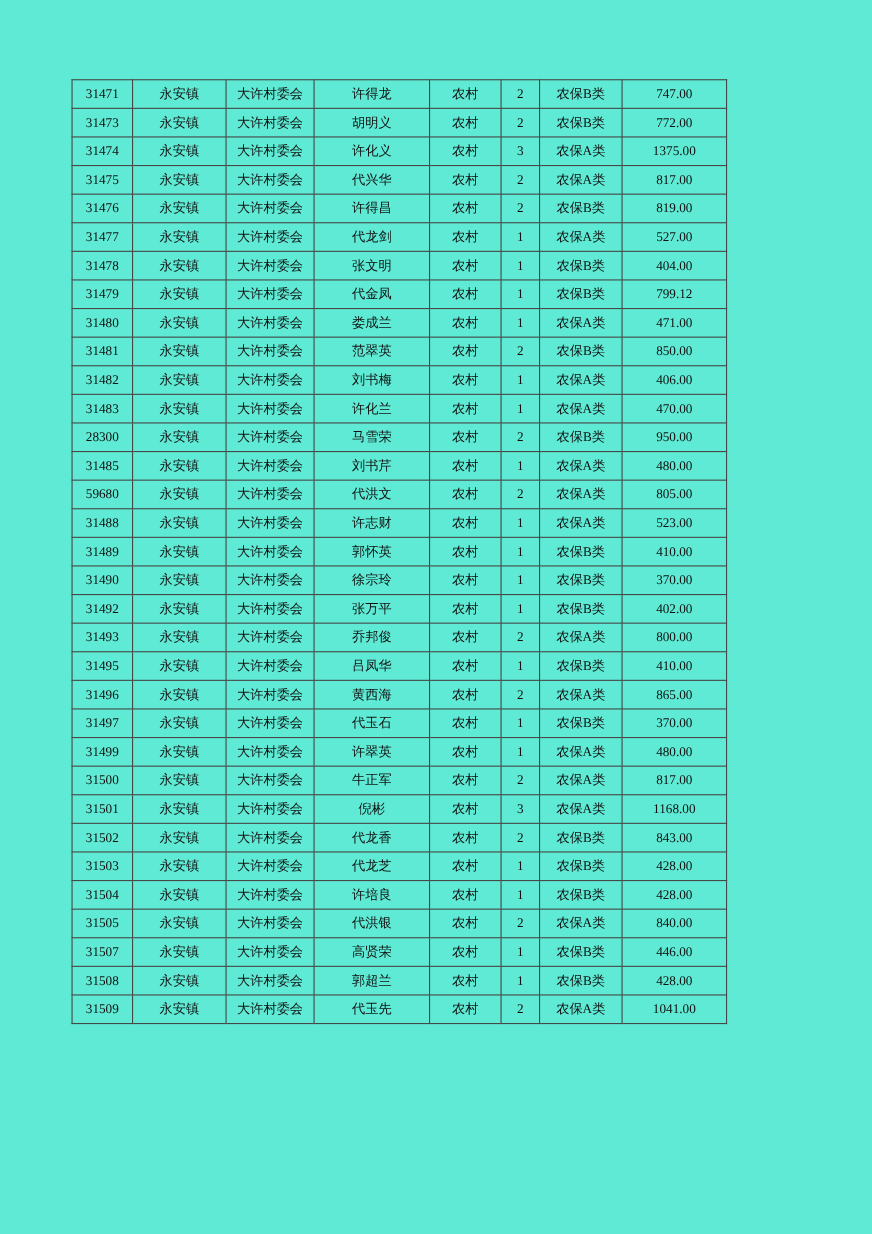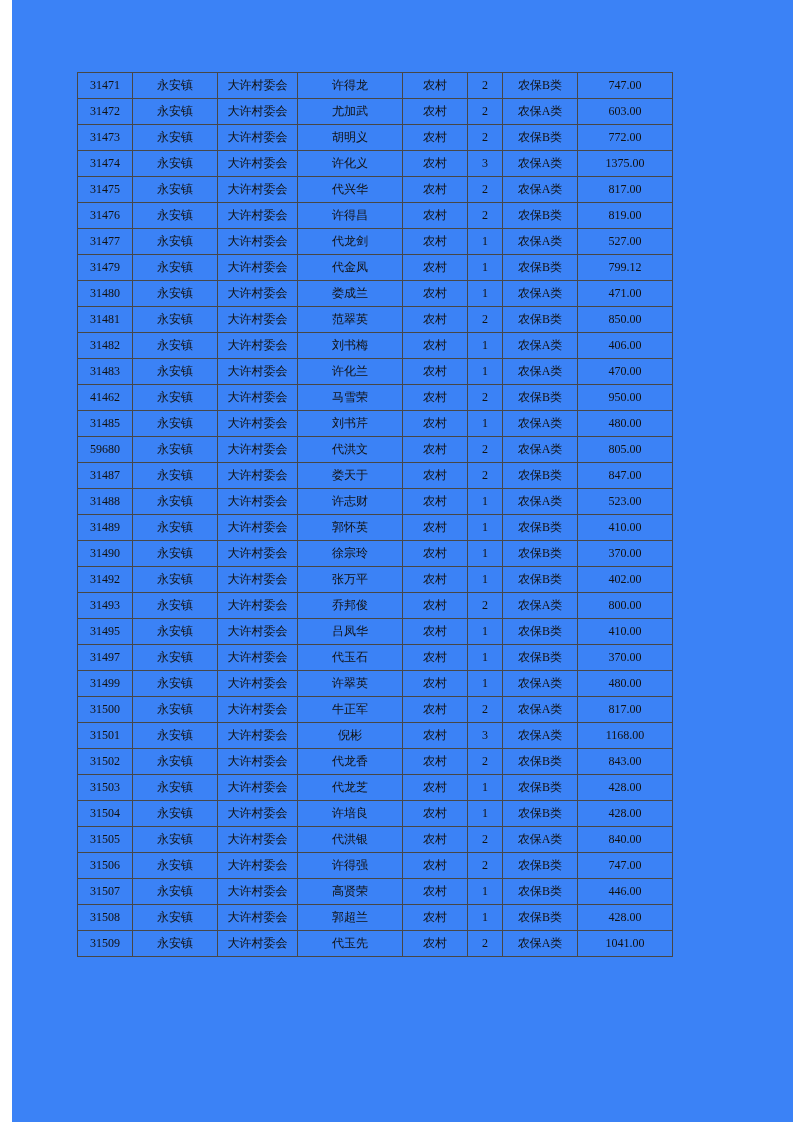--- a/index.html
+++ b/index.html
@@ -8,22 +8,21 @@
     width: 793px;
     height: 1122px;
     position: relative;
     overflow: hidden;
     font-family: "Liberation Serif", "DejaVu Serif", serif;
     color: #1a1a1a;
   }
   .page {
     position: absolute;
     inset: 0;
-    background: #3b82f6;
-    margin-left: 12px;
+    background: #5eead4;
   }
   table.grid {
     position: absolute;
     left: 65px;
     top: 72px;
     width: 595px;
     border-collapse: collapse;
     table-layout: fixed;
   }
   table.grid td {
@@ -60,30 +59,20 @@
           <td>31471</td>
           <td>永安镇</td>
           <td>大许村委会</td>
           <td>许得龙</td>
           <td>农村</td>
           <td>2</td>
           <td>农保B类</td>
           <td>747.00</td>
         </tr>
         <tr>
-          <td>31472</td>
-          <td>永安镇</td>
-          <td>大许村委会</td>
-          <td>尤加武</td>
-          <td>农村</td>
-          <td>2</td>
-          <td>农保A类</td>
-          <td>603.00</td>
-        </tr>
-        <tr>
           <td>31473</td>
           <td>永安镇</td>
           <td>大许村委会</td>
           <td>胡明义</td>
           <td>农村</td>
           <td>2</td>
           <td>农保B类</td>
           <td>772.00</td>
         </tr>
         <tr>
@@ -120,20 +109,30 @@
           <td>31477</td>
           <td>永安镇</td>
           <td>大许村委会</td>
           <td>代龙剑</td>
           <td>农村</td>
           <td>1</td>
           <td>农保A类</td>
           <td>527.00</td>
         </tr>
         <tr>
+          <td>31478</td>
+          <td>永安镇</td>
+          <td>大许村委会</td>
+          <td>张文明</td>
+          <td>农村</td>
+          <td>1</td>
+          <td>农保B类</td>
+          <td>404.00</td>
+        </tr>
+        <tr>
           <td>31479</td>
           <td>永安镇</td>
           <td>大许村委会</td>
           <td>代金凤</td>
           <td>农村</td>
           <td>1</td>
           <td>农保B类</td>
           <td>799.12</td>
         </tr>
         <tr>
@@ -170,21 +169,21 @@
           <td>31483</td>
           <td>永安镇</td>
           <td>大许村委会</td>
           <td>许化兰</td>
           <td>农村</td>
           <td>1</td>
           <td>农保A类</td>
           <td>470.00</td>
         </tr>
         <tr>
-          <td>41462</td>
+          <td>28300</td>
           <td>永安镇</td>
           <td>大许村委会</td>
           <td>马雪荣</td>
           <td>农村</td>
           <td>2</td>
           <td>农保B类</td>
           <td>950.00</td>
         </tr>
         <tr>
           <td>31485</td>
@@ -200,30 +199,20 @@
           <td>59680</td>
           <td>永安镇</td>
           <td>大许村委会</td>
           <td>代洪文</td>
           <td>农村</td>
           <td>2</td>
           <td>农保A类</td>
           <td>805.00</td>
         </tr>
         <tr>
-          <td>31487</td>
-          <td>永安镇</td>
-          <td>大许村委会</td>
-          <td>娄天于</td>
-          <td>农村</td>
-          <td>2</td>
-          <td>农保B类</td>
-          <td>847.00</td>
-        </tr>
-        <tr>
           <td>31488</td>
           <td>永安镇</td>
           <td>大许村委会</td>
           <td>许志财</td>
           <td>农村</td>
           <td>1</td>
           <td>农保A类</td>
           <td>523.00</td>
         </tr>
         <tr>
@@ -270,20 +259,30 @@
           <td>31495</td>
           <td>永安镇</td>
           <td>大许村委会</td>
           <td>吕凤华</td>
           <td>农村</td>
           <td>1</td>
           <td>农保B类</td>
           <td>410.00</td>
         </tr>
         <tr>
+          <td>31496</td>
+          <td>永安镇</td>
+          <td>大许村委会</td>
+          <td>黄西海</td>
+          <td>农村</td>
+          <td>2</td>
+          <td>农保A类</td>
+          <td>865.00</td>
+        </tr>
+        <tr>
           <td>31497</td>
           <td>永安镇</td>
           <td>大许村委会</td>
           <td>代玉石</td>
           <td>农村</td>
           <td>1</td>
           <td>农保B类</td>
           <td>370.00</td>
         </tr>
         <tr>
@@ -348,30 +347,20 @@
         </tr>
         <tr>
           <td>31505</td>
           <td>永安镇</td>
           <td>大许村委会</td>
           <td>代洪银</td>
           <td>农村</td>
           <td>2</td>
           <td>农保A类</td>
           <td>840.00</td>
-        </tr>
-        <tr>
-          <td>31506</td>
-          <td>永安镇</td>
-          <td>大许村委会</td>
-          <td>许得强</td>
-          <td>农村</td>
-          <td>2</td>
-          <td>农保B类</td>
-          <td>747.00</td>
         </tr>
         <tr>
           <td>31507</td>
           <td>永安镇</td>
           <td>大许村委会</td>
           <td>高贤荣</td>
           <td>农村</td>
           <td>1</td>
           <td>农保B类</td>
           <td>446.00</td>

